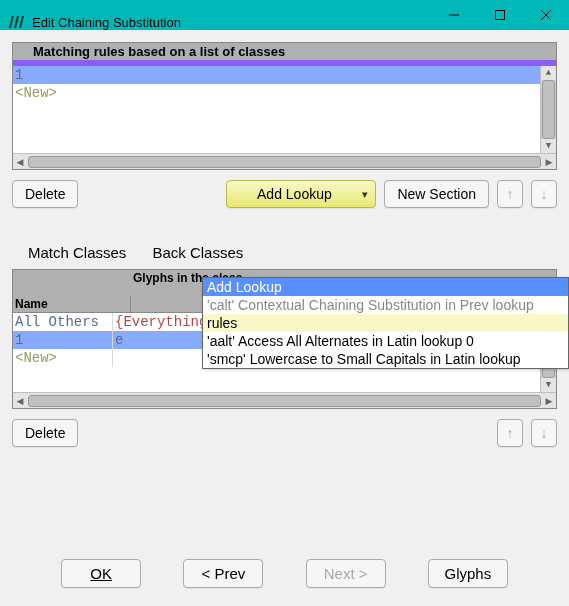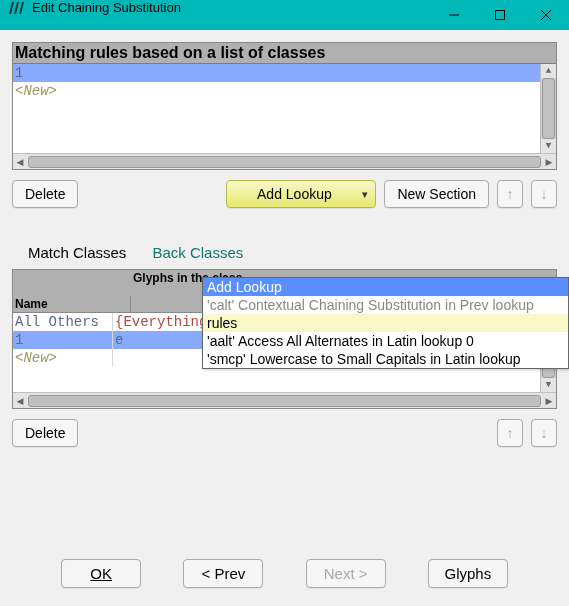--- a/index.html
+++ b/index.html
@@ -9,21 +9,21 @@
     font-size: 13px;
     background: #f0f0f0;
     width: 569px;
     height: 606px;
     overflow: hidden;
   }
   .titlebar {
     height: 30px;
     background: #00b8b8;
     display: flex;
-    align-items: flex-start;
+    align-items: flex-end;
     color: #000;
   }
   .titlebar .app-icon {
     width: 16px; height:16px; margin:0 8px 0 8px;
     display:inline-flex; align-items:center; justify-content:center;
   }
   .titlebar .title { flex: 0 0 auto; font-size:13px; }
   .titlebar .spacer { flex:1; }
   .win-btn {
     width:46px; height:30px; display:flex; align-items:center; justify-content:center;
@@ -39,35 +39,35 @@
     border:1px solid #888;
     background:#fff;
     height: 128px;
     display:flex;
     flex-direction:column;
     position:relative;
   }
   .panel-header {
     background:#b0b0b0;
     font-weight:bold;
-    font-size:16px;
-    padding:1px 2px;
-    border-bottom:1px solid #8b5cf6;
+    font-size:13px;
+    padding:1px 20px;
+    border-bottom:6px solid #8b5cf6;
   }
   .list-area {
     flex:1;
     font-family: "Courier New", monospace;
     font-size:14px;
     color:#5a6a8a;
     position:relative;
     overflow:hidden;
   }
   .list-row { height:18px; line-height:18px; padding-left:2px; white-space:pre; }
   .row-sel { background:#88aaff; }
-  .row-new { color:#999960;font-style:italic; }
+  .row-new { color:#999960; }
   .list-vscroll {
     position:absolute; right:0; top:0; bottom:0; width:16px;
     background:#e4e4e4; border-left:1px solid #c0c0c0;
     display:flex; flex-direction:column;
   }
   .vs-up, .vs-down {
     height:14px; display:flex; align-items:center; justify-content:center;
     font-size:9px; color:#666;
   }
   .vs-track { flex:1; background:#d0d0d0; position:relative; }
@@ -120,21 +120,21 @@
   .dd-sel  { background:#5a8fff; color:#fff; }
   .dd-dim  { color:#888; }
   .dd-ital { background:#f8f8c8; }
   
   .tabs {
     margin-top:30px;
     display:flex; gap:14px;
     font-size:15px;
     padding:4px 10px 6px 10px;
   }
-  .tab { color:#0f766e; padding:2px 6px; }
+  .tab { color:#000000; padding:2px 6px; }
   .tab.active { color:#000; }
   
   .panel2 {
     border:1px solid #888;
     background:#fff;
     height: 140px;
     display:flex;
     flex-direction:column;
     position:relative;
     margin-top:0px;

